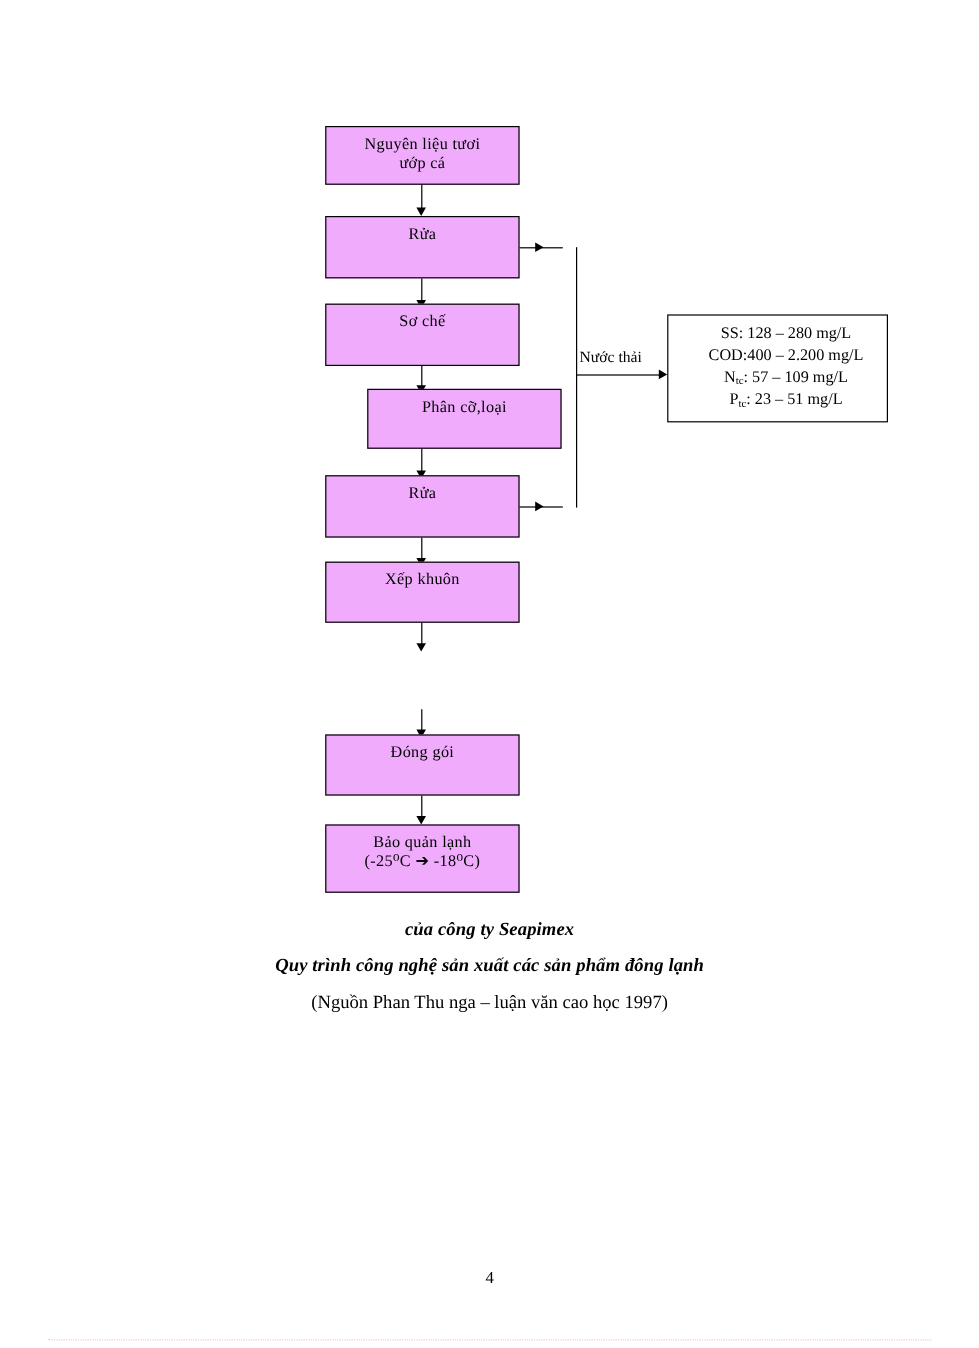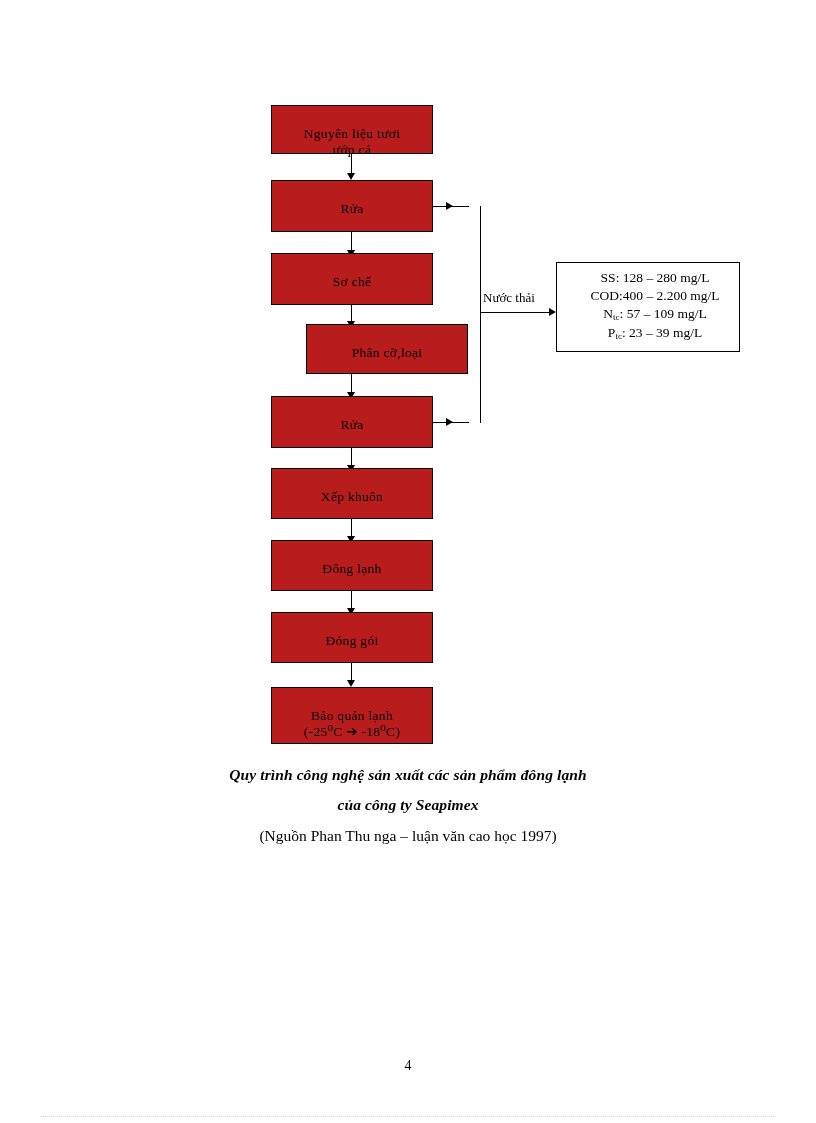--- a/index.html
+++ b/index.html
@@ -29,25 +29,25 @@
     position: absolute;
     left: 0; top: 0;
     width: 816px;
     height: 780px;
   }
 
   .node {
     position: absolute;
     box-sizing: border-box;
     border: 1px solid #000000;
-    background: #b91c1c;
+    background: #f0abfc;
     display: flex;
     align-items: flex-start;
     justify-content: center;
-    padding-top: 20px;
+    padding-top: 6px;
     text-align: center;
     line-height: 1.18;
     font-size: 13.5px;
     font-family: "Liberation Serif", "DejaVu Serif", serif;
     letter-spacing: 0.3px;
   }
   .node .nlines {
     display: block;
     width: 100%;
   }
@@ -213,25 +213,20 @@
 
     <div class="node" id="node-mould" style="left:271px; top:468px; width:162px; height:51px;">
       <span class="nlines">
         <span class="nline">Xếp khuôn</span>
       </span>
     </div>
 
     <div class="v-line" style="left:351px; top:519px; width:1px; height:21px;"></div>
     <div class="arrow-down" style="left:347px; top:536px;"></div>
 
-    <div class="node" id="node-freeze" style="left:271px; top:540px; width:162px; height:51px;">
-      <span class="nlines">
-        <span class="nline">Đông lạnh</span>
-      </span>
-    </div>
 
     <div class="v-line" style="left:351px; top:591px; width:1px; height:21px;"></div>
     <div class="arrow-down" style="left:347px; top:608px;"></div>
 
     <div class="node" id="node-pack" style="left:271px; top:612px; width:162px; height:51px;">
       <span class="nlines">
         <span class="nline">Đóng gói</span>
       </span>
     </div>
 
@@ -265,29 +260,29 @@
       </span>
       <span class="pline">
         <span>COD</span><span>:</span><span>400 – 2.200 mg/L</span>
       </span>
       <span class="pline">
         <span>N</span><sub>tc</sub><span>:</span>
         <span>57 – 109 mg/L</span>
       </span>
       <span class="pline">
         <span>P</span><sub>tc</sub><span>:</span>
-        <span>23 – 39 mg/L</span>
+        <span>23 – 51 mg/L</span>
       </span>
     </div>
 
   </div>
 
   <div id="caption">
+    <div class="cap-bold">của công ty Seapimex</div>
     <div class="cap-bold">Quy trình công nghệ sản xuất các sản phẩm đông lạnh</div>
-    <div class="cap-bold">của công ty Seapimex</div>
     <div class="cap-plain">(Nguồn Phan Thu nga – luận văn cao học 1997)</div>
   </div>
 
   <div id="page-number">4</div>
 
   <div id="footer-rule"></div>
 
 </div>
 
 </body></html>

